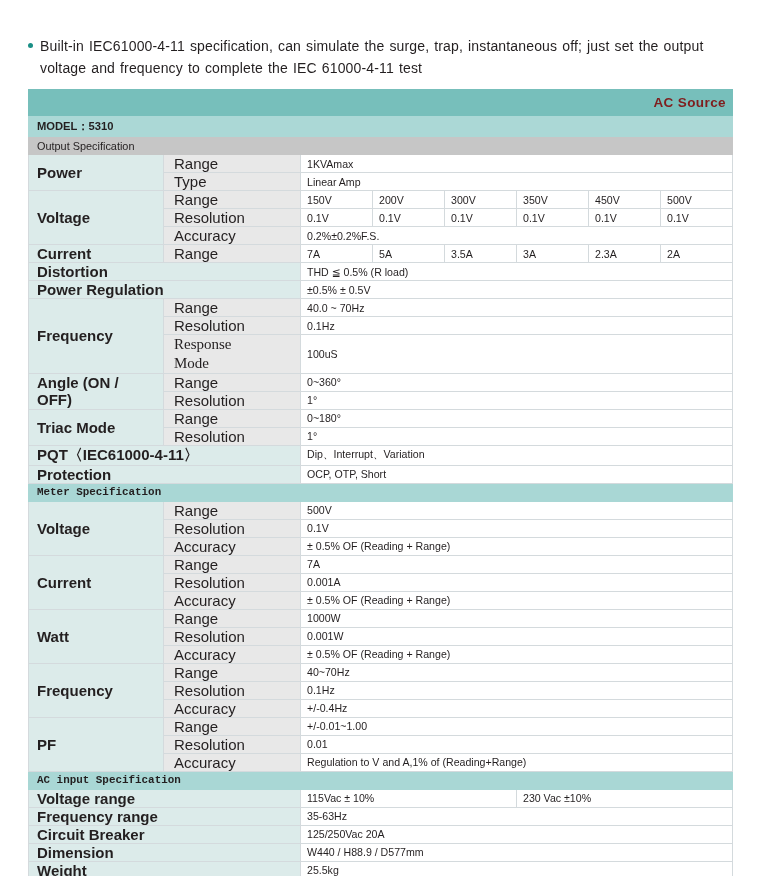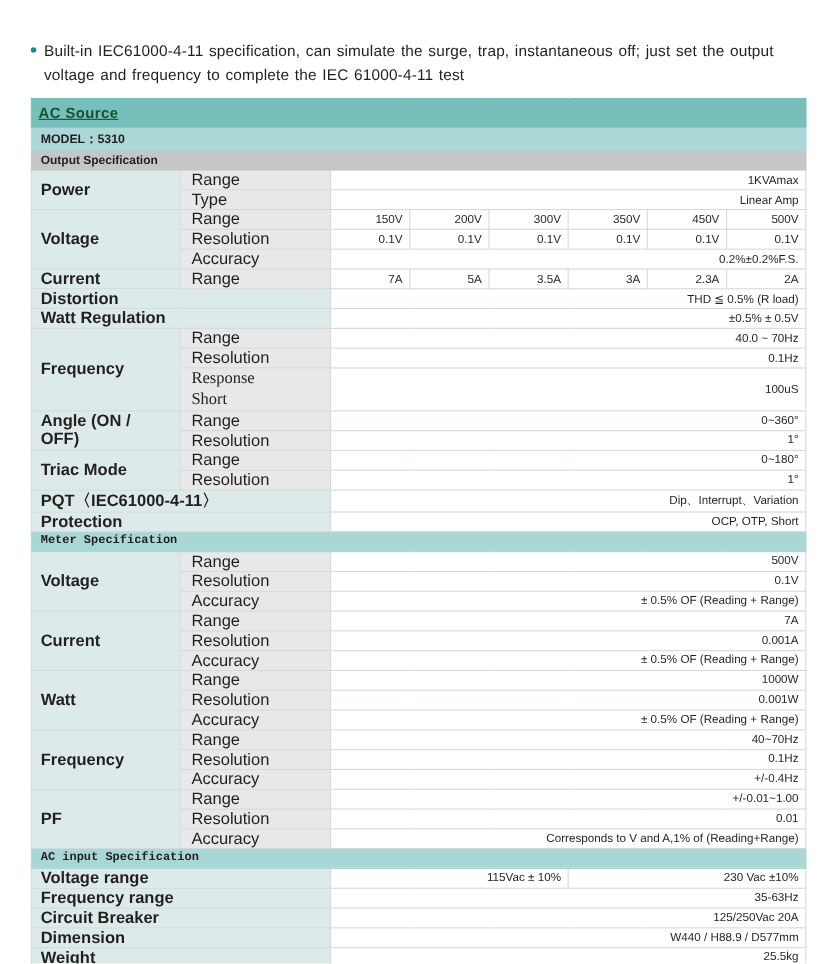--- a/index.html
+++ b/index.html
@@ -63,45 +63,44 @@
     border: 1px solid #d4dadd;
     padding: 0 6px;
     height: 17px;
     vertical-align: middle;
     background: #ffffff;
   }
 
   
   .title-cell {
     background: #77bfbb !important;
-    text-align: left;
+    text-align: right;
     font-weight: bold;
     font-size: 13.5px;
     height: 25px !important;
-    color: #14532d;
+    color: #7f1d1d;
     letter-spacing: 0.4px;
     border-color: #77bfbb !important;
-    text-decoration: underline;
   }
 
   
   .model-cell {
     background: #abd8d6 !important;
     font-weight: bold;
     font-size: 11.2px;
     height: 20px !important;
     padding-left: 8px !important;
     border-color: #abd8d6 !important;
     margin-left: 32px;
   }
 
   
   .band-gray {
     background: #c6c6c6 !important;
-    font-weight: bold;
+    font-weight: normal;
     font-size: 10.9px;
     height: 17px !important;
     padding-left: 8px !important;
     border-color: #c6c6c6 !important;
   }
   
   .band-teal {
     background: #a9d7d5 !important;
     font-weight: bold;
     font-size: 10.9px;
@@ -119,21 +118,21 @@
     padding-left: 8px !important;
     border-right: 1px solid #ffffff;
   }
   
   .sub {
     background: #e8e8e8 !important;
     font-size: 15px;
     padding-left: 10px !important;
   }
   .val {
-    text-align: right;
+    text-align: left;
     background: #ffffff;
   }
   .two-line {
     line-height: 1.25;
     padding-top: 2px;
     padding-bottom: 2px;
     font-family: Liberation Serif, serif;
   }
 </style>
 </head>
@@ -217,37 +216,37 @@
         <td class="val">2.3A</td>
         <td class="val">2A</td>
       </tr>
 
       <tr>
         <td class="grp" colspan="2">Distortion</td>
         <td class="val" colspan="6">THD ≦ 0.5% (R load)</td>
       </tr>
 
       <tr>
-        <td class="grp" colspan="2">Watt Regulation</td>
+        <td class="grp" colspan="2">Power Regulation</td>
         <td class="val" colspan="6">±0.5% ± 0.5V</td>
       </tr>
 
       <tr>
         <td class="grp" rowspan="3">Frequency</td>
         <td class="sub">Range</td>
         <td class="val" colspan="6">40.0 ~ 70Hz</td>
       </tr>
       <tr>
         <td class="sub">Resolution</td>
         <td class="val" colspan="6">0.1Hz</td>
       </tr>
       <tr>
         <td class="sub two-line">
           <div>Response</div>
-          <div>Short</div>
+          <div>Mode</div>
         </td>
         <td class="val" colspan="6">100uS</td>
       </tr>
 
       <tr>
         <td class="grp" rowspan="2">Angle (ON / OFF)</td>
         <td class="sub">Range</td>
         <td class="val" colspan="6">0~360°</td>
       </tr>
       <tr>
@@ -339,21 +338,21 @@
         <td class="grp" rowspan="3">PF</td>
         <td class="sub">Range</td>
         <td class="val" colspan="6">+/-0.01~1.00</td>
       </tr>
       <tr>
         <td class="sub">Resolution</td>
         <td class="val" colspan="6">0.01</td>
       </tr>
       <tr>
         <td class="sub">Accuracy</td>
-        <td class="val" colspan="6">Corresponds to V and A,1% of (Reading+Range)</td>
+        <td class="val" colspan="6">Regulation to V and A,1% of (Reading+Range)</td>
       </tr>
 
       <tr>
         <td class="band-teal" colspan="8">AC input Specification</td>
       </tr>
 
       <tr>
         <td class="grp" colspan="2">Voltage range</td>
         <td class="val" colspan="3">115Vac ± 10%</td>
         <td class="val" colspan="3">230 Vac ±10%</td>

